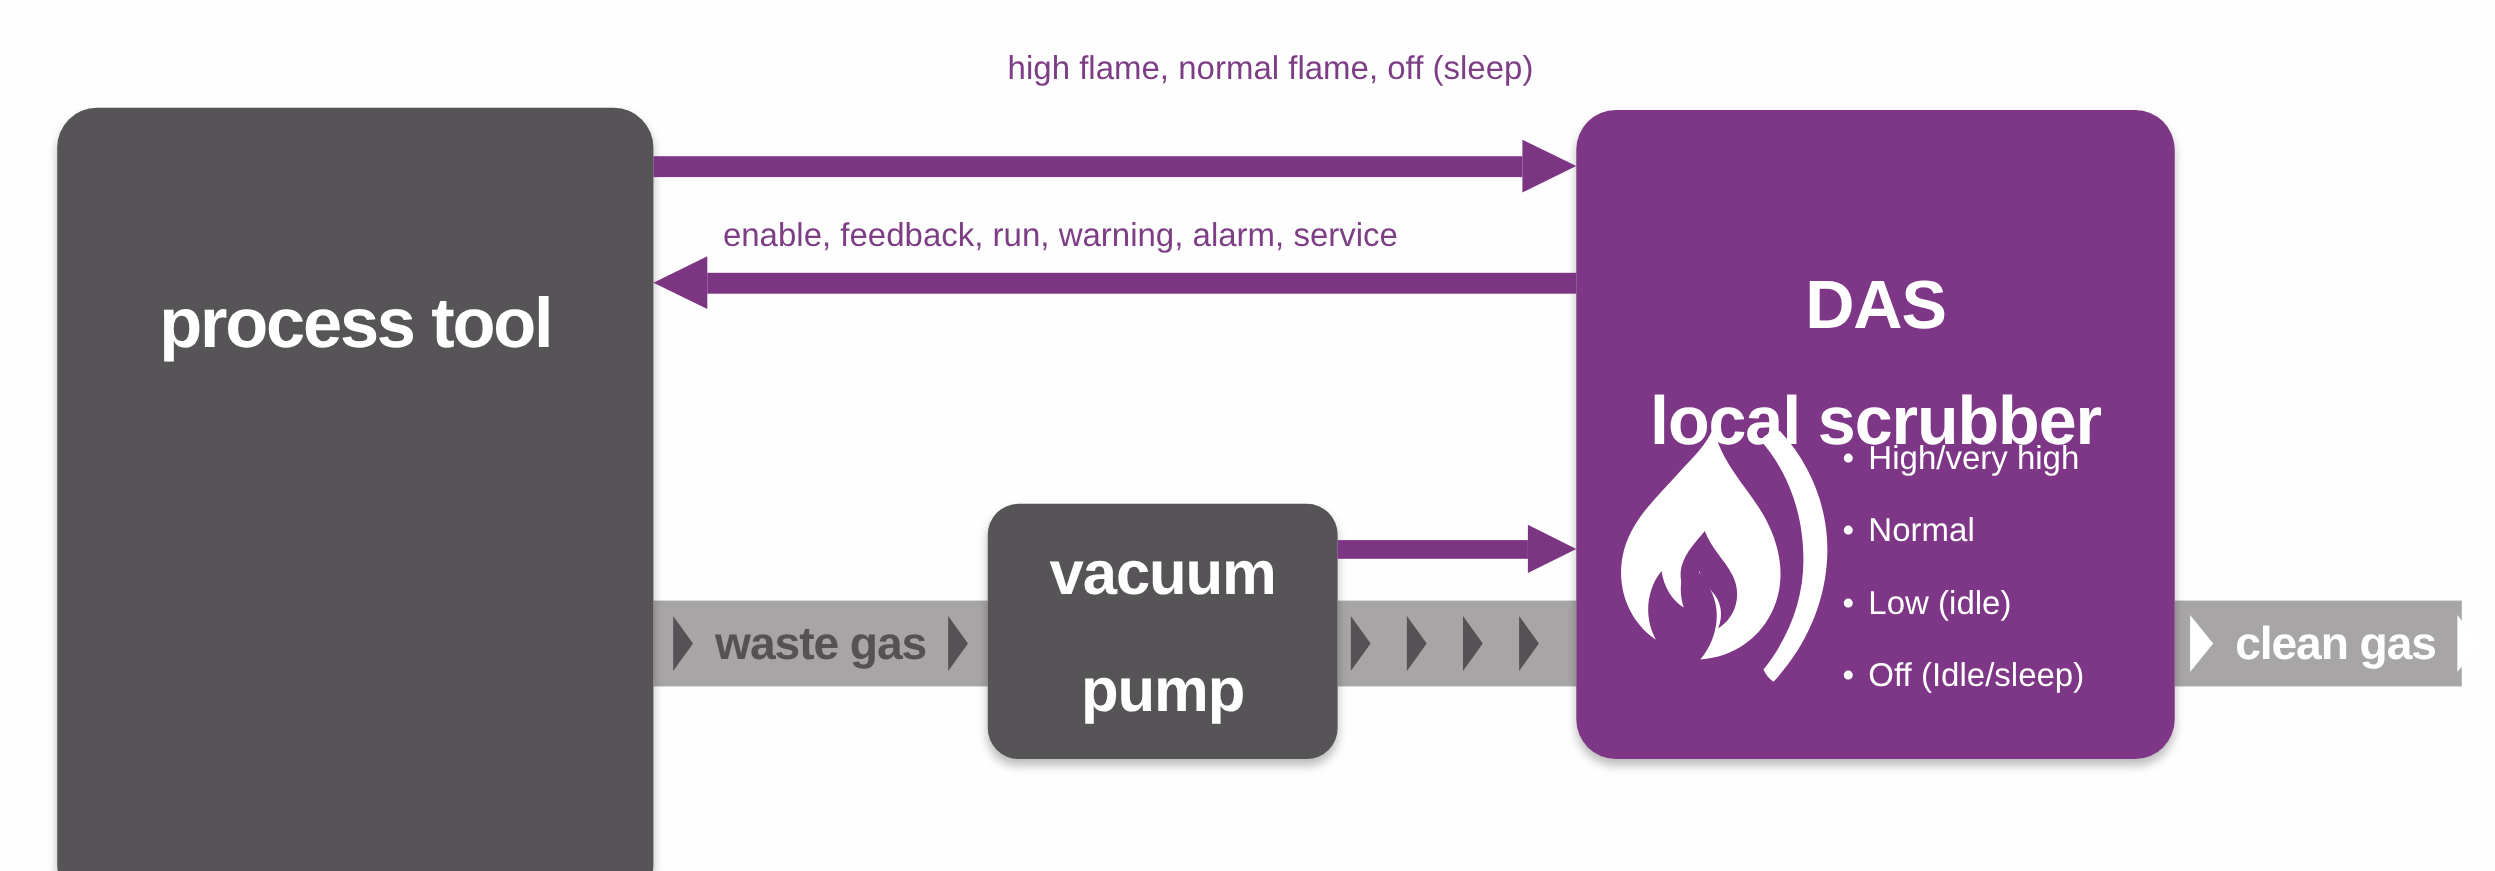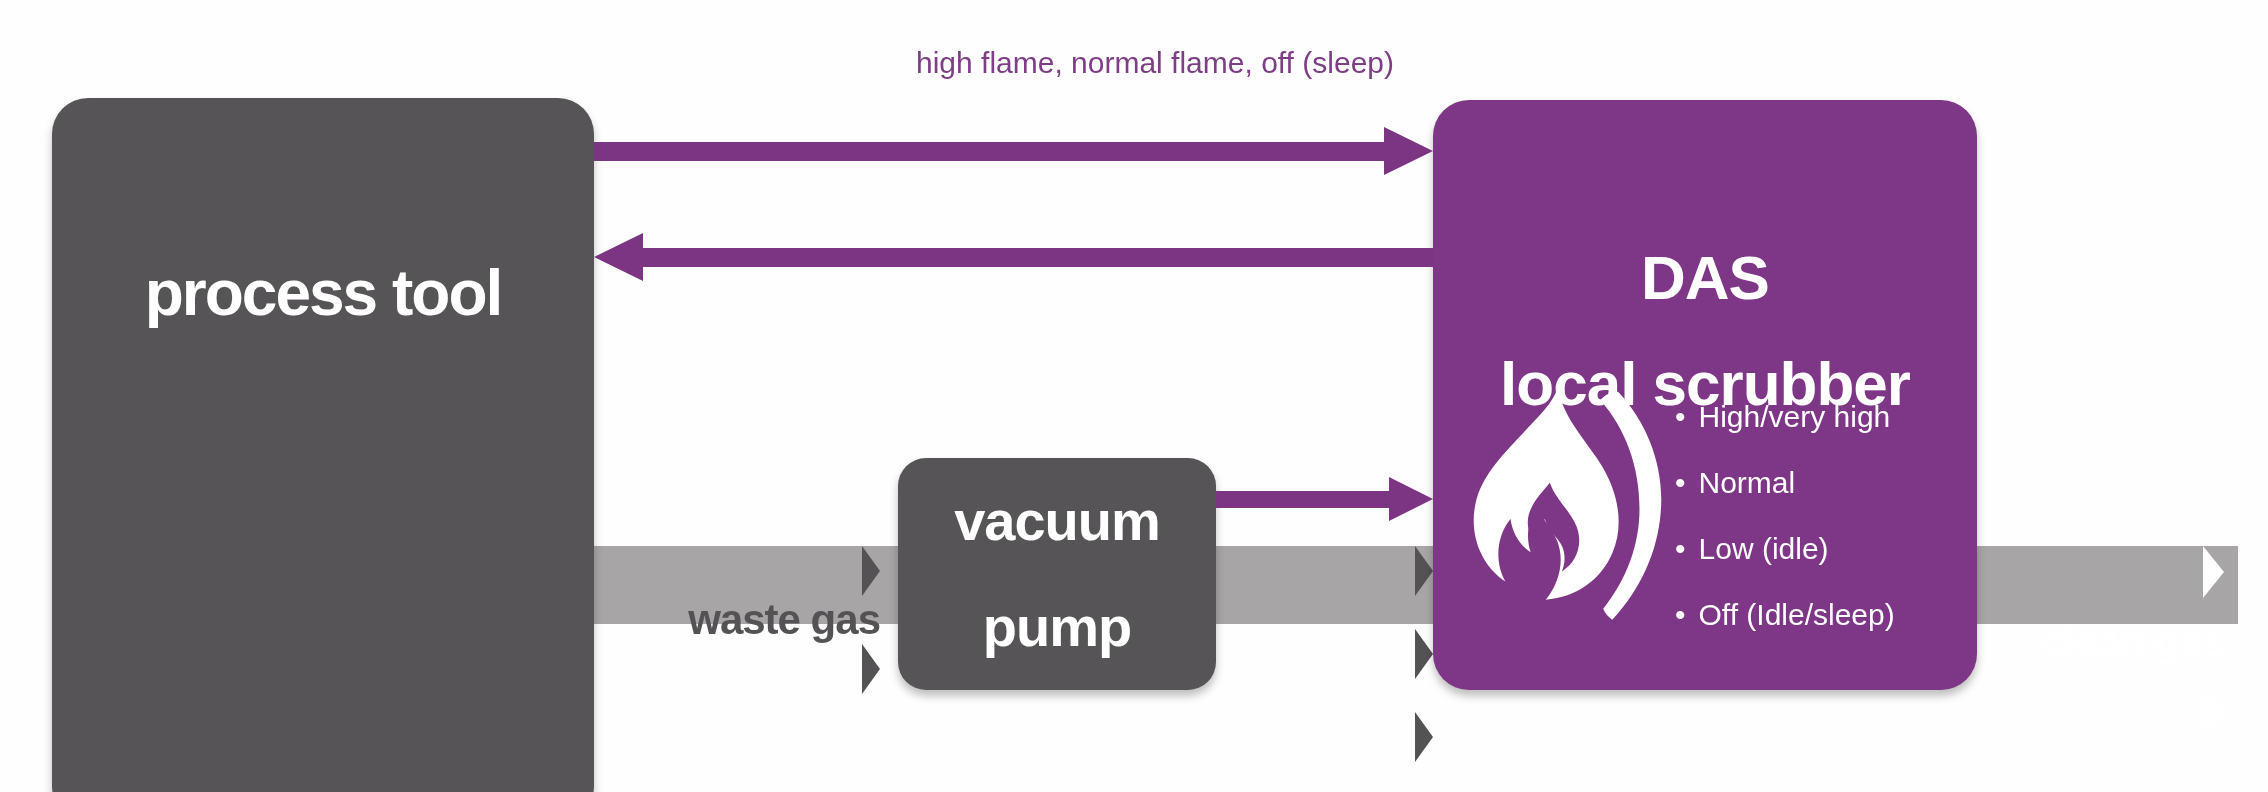--- a/index.html
+++ b/index.html
@@ -5,21 +5,21 @@
   html,body { margin:0; padding:0; background:#ffffff; }
   .canvas {
     position:relative; width:2268px; height:792px; background:#fefefe;
     font-family:"Liberation Sans", sans-serif; overflow:hidden;
   }
 
   
   .band {
     position:absolute; top:546px; height:78px;
     background:var(--band-gray,#a8a5a6);
-    display:flex; align-items:flex-end; box-sizing:border-box;flex-direction:column;
+    display:flex; align-items:center; box-sizing:border-box;
   }
   #band-waste { left:594px;  width:304px; justify-content:space-between; padding:0 18px; }
   #band-mid   { left:1216px; width:217px; gap:33px; padding-left:12px; }
   #band-clean { left:1977px; width:261px; justify-content:space-between; padding:0 14px;gap:20px; }
   .band-label { font-weight:bold; font-size:42px; letter-spacing:-1px; white-space:nowrap; }
   .dark-text  { color:var(--band-dark-text,#555256); }
   .white-text { color:#ffffff; }
   .chev {
     width:0; height:0;
     border-top:26px solid transparent; border-bottom:26px solid transparent;
@@ -148,17 +148,18 @@
     <div>vacuum</div>
     <div>pump</div>
   </div>
 
   <div class="shaft" id="shaft1"></div>
   <div class="head" id="head1"></div>
   <div class="sig-label" id="label1">high flame, normal flame, off (sleep)</div>
 
   <div class="shaft" id="shaft2"></div>
   <div class="head" id="head2"></div>
+  <div class="sig-label" id="label2">enable, feedback, run, warning, alarm, service</div>
 
   <div class="shaft" id="shaft3"></div>
   <div class="head" id="head3"></div>
 
 </div>
 
 </body></html>

